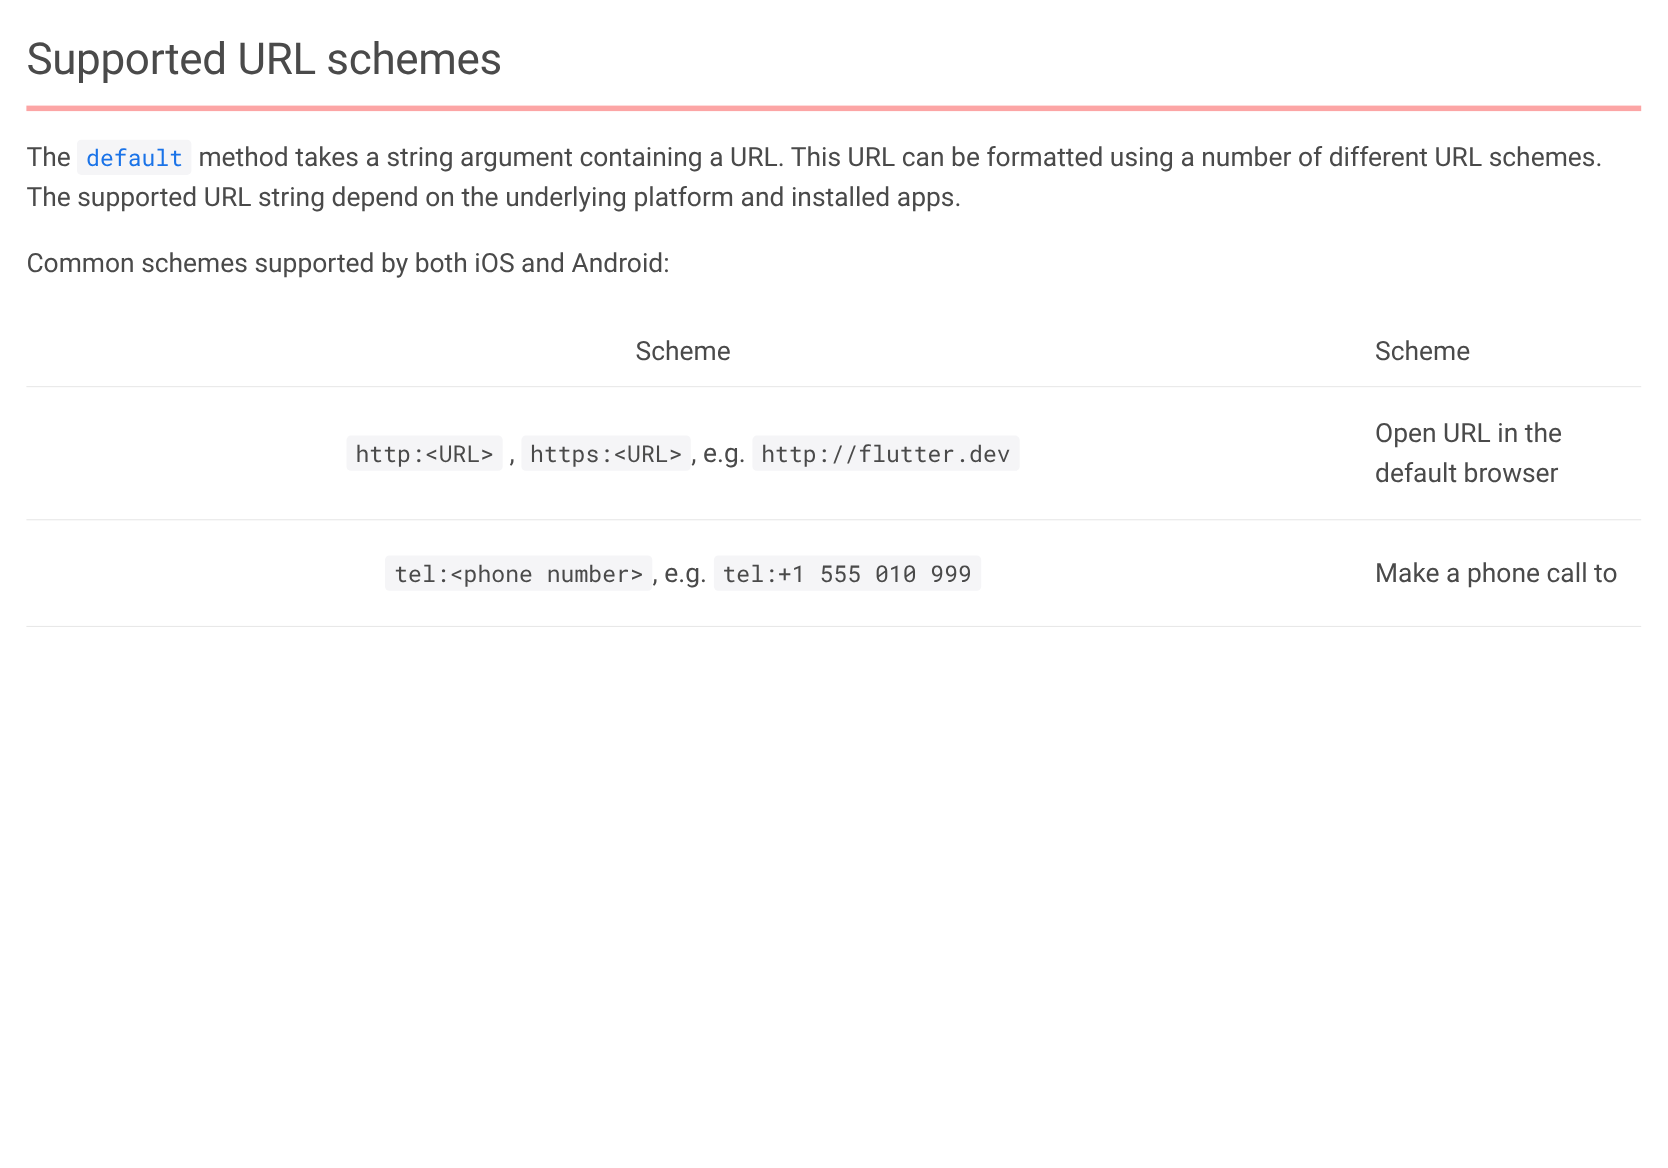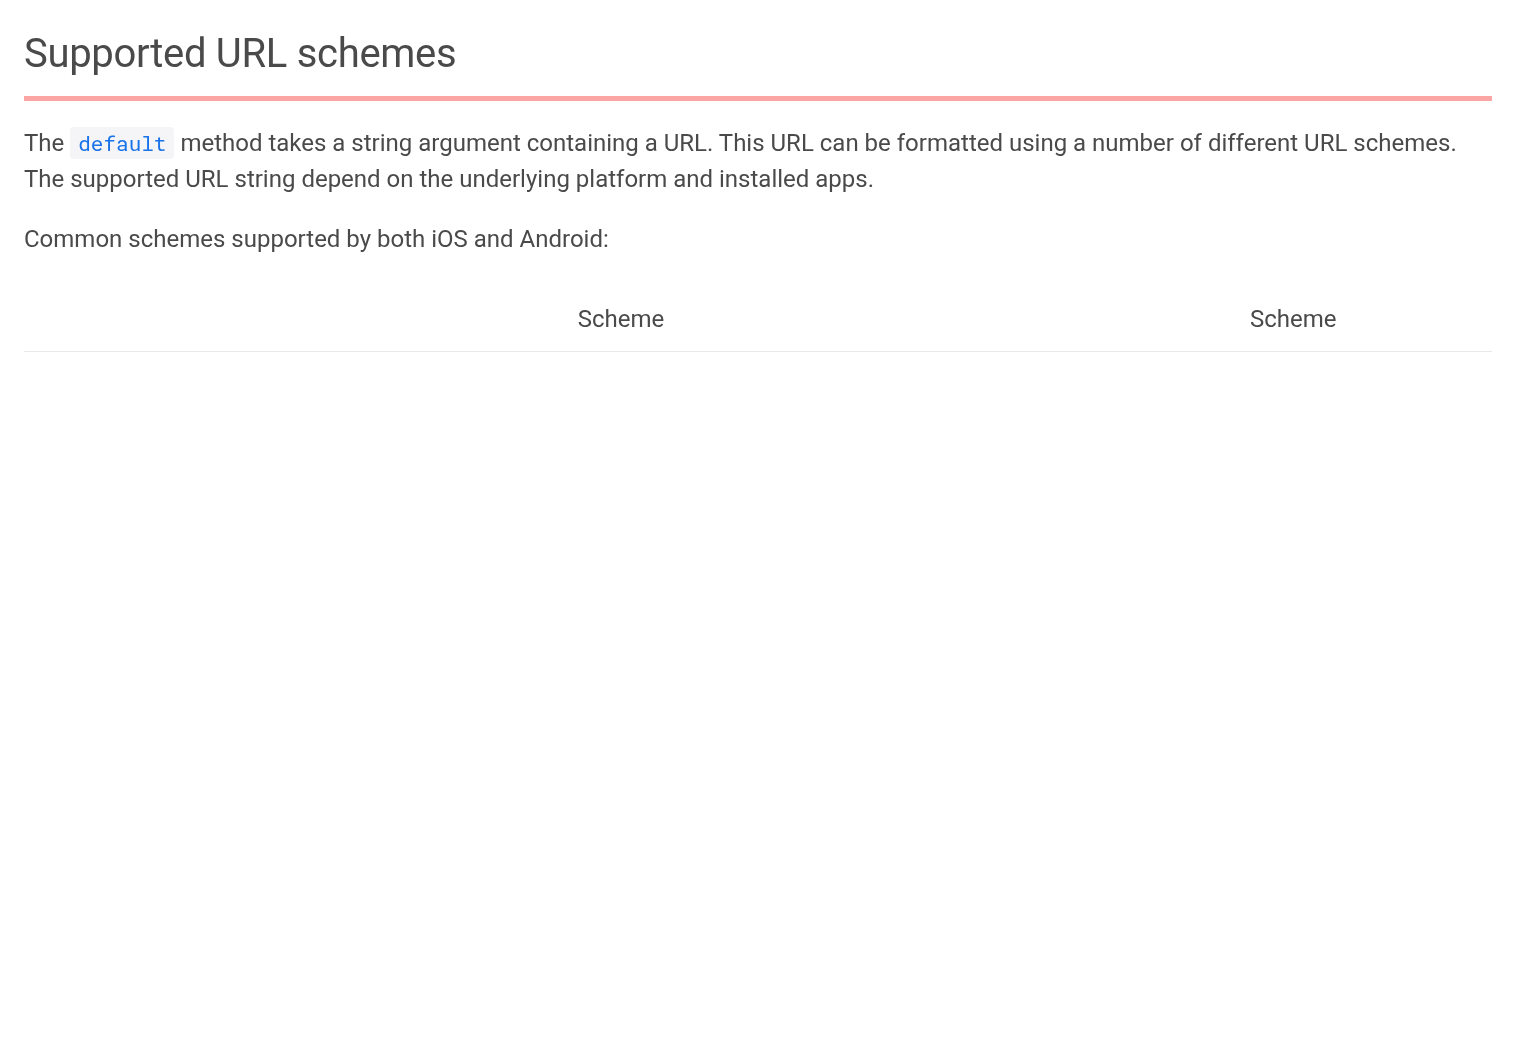--- a/index.html
+++ b/index.html
@@ -62,14 +62,22 @@
 <p>Common schemes supported by both iOS and Android:</p>
 
 <table>
   <thead>
     <tr>
       <th>Scheme</th>
       <th class="action">Scheme</th>
     </tr>
   </thead>
   <tbody id="table-body">
+      <tr>
+        <td class="scheme"><code>http:&lt;URL&gt;</code><span> , </span><code>https:&lt;URL&gt;</code><span>, e.g. </span><code>http://flutter.dev</code></td>
+        <td class="action">Open URL in the default browser</td>
+      </tr>
+      <tr>
+        <td class="scheme"><code>tel:&lt;phone number&gt;</code><span>, e.g. </span><code>tel:+1 555 010 999</code></td>
+        <td class="action">Make a phone call to</td>
+      </tr>
     </tbody>
 </table>
 
 </body></html>

